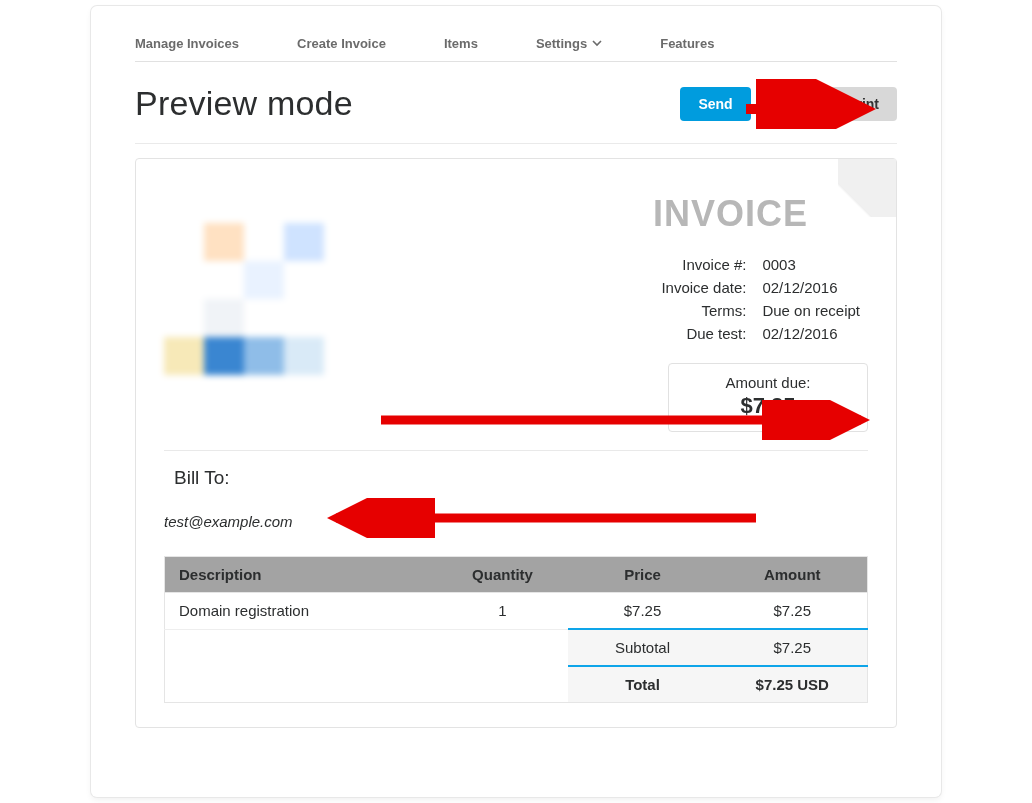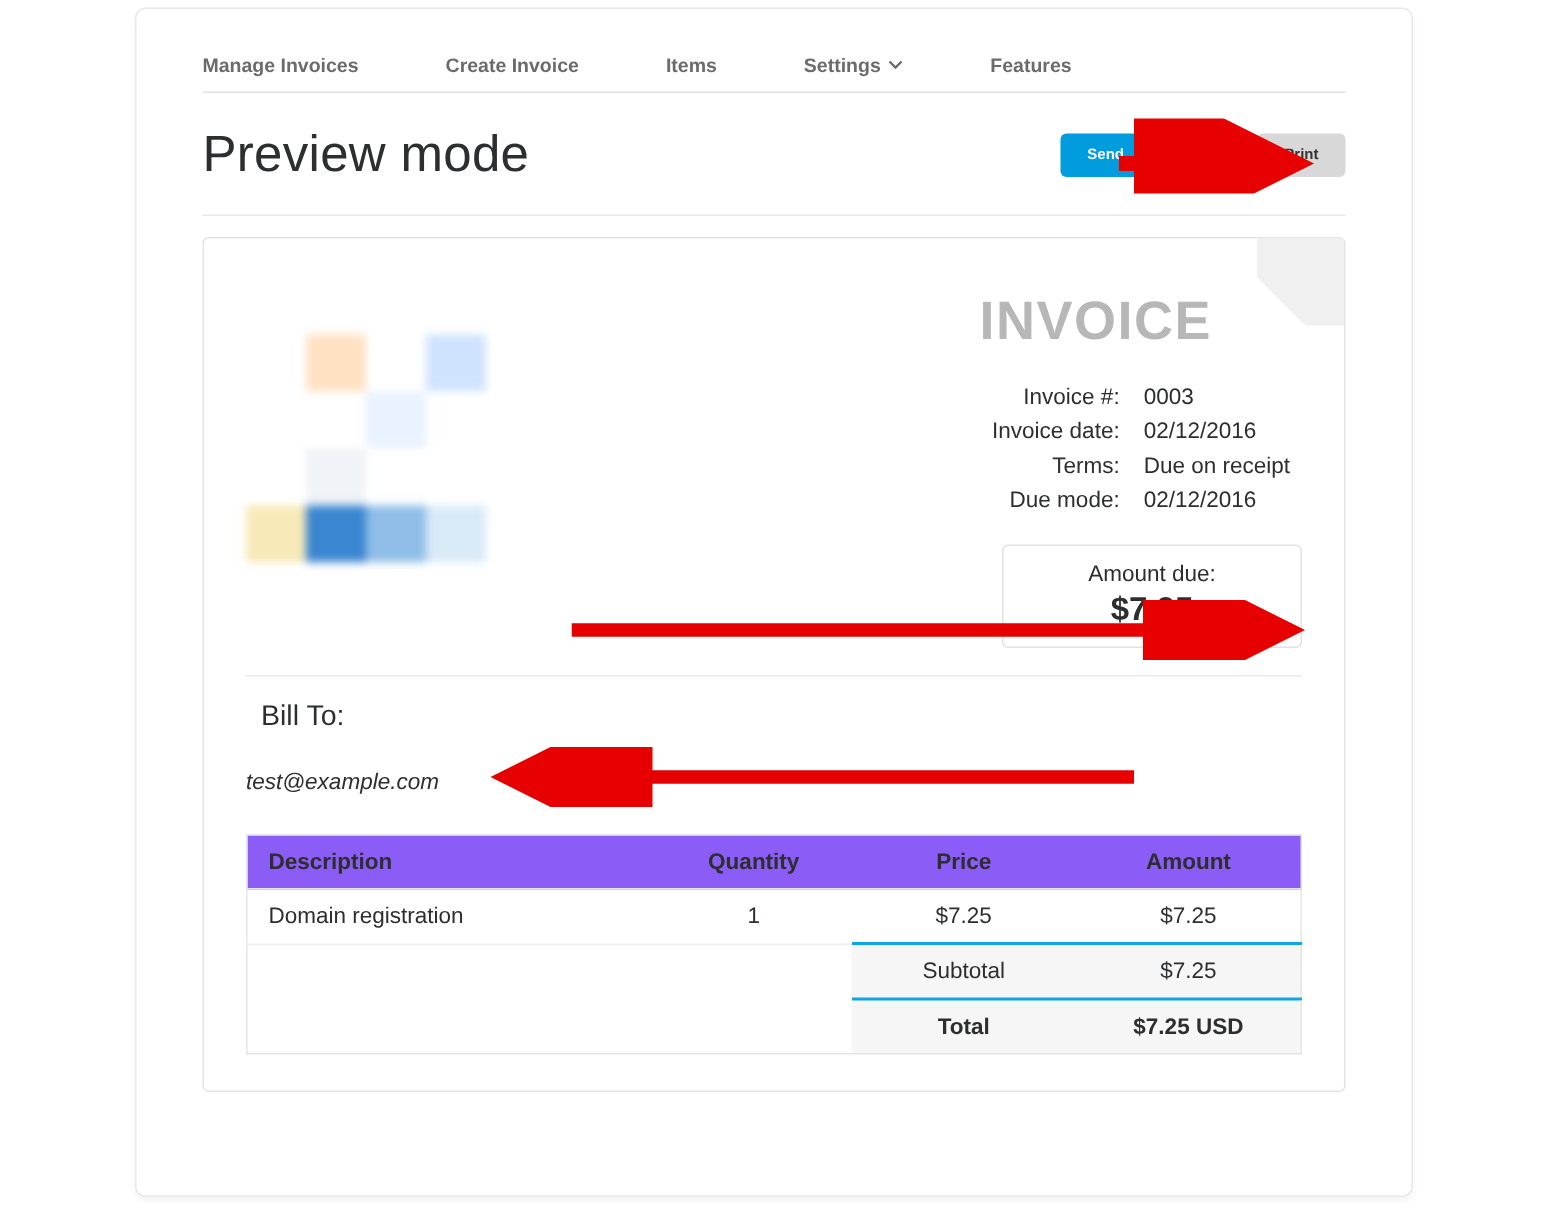--- a/index.html
+++ b/index.html
@@ -56,21 +56,21 @@
     padding: 22px 0 20px 0;
   }
   .title {
     font-size: 34px;
     font-weight: 400;
     margin: 0;
     letter-spacing: .2px;
   }
   .actions { display: flex; gap: 8px; }
   .btn {
-    font-size: 10px;
+    font-size: 14px;
     font-weight: 700;
     padding: 9px 18px;
     border: none;
     border-radius: 4px;
     cursor: pointer;
   }
   .btn-primary { background: #009cde; color: #fff; }
   .btn-secondary { background: #d8d8d8; color: #333; }
 
   
@@ -170,21 +170,21 @@
   .grid {
     border: 1px solid #e5e5e5;
     border-collapse: collapse;
     width: 100%;
     font-size: 15px;
   }
   .grid th, .grid td {
     padding: 9px 14px;
   }
   .grid thead th {
-    background: #8b5cf6;
+    background: #a3a3a3;
     border-bottom: 1px solid #e5e5e5;
     font-weight: 700;
     text-align: left;
   }
   .grid thead th.r, .grid td.r { text-align: center; }
   .grid tbody tr.item td { border-bottom: 1px solid #eee; }
   .grid tfoot td { background: #f6f6f6; border-top: 2px solid #0ea5e9; }
   .grid tfoot .strong { font-weight: 700; }
 
   
@@ -271,21 +271,21 @@
                 </tr>
             <tr>
                   <td>Invoice date:</td>
                   <td>02/12/2016</td>
                 </tr>
             <tr>
                   <td>Terms:</td>
                   <td>Due on receipt</td>
                 </tr>
             <tr>
-                  <td>Due mode:</td>
+                  <td>Due test:</td>
                   <td>02/12/2016</td>
                 </tr>
           </tbody>
             </table>
           <div class="amount-box">
             <div class="lbl">Amount due:</div>
             <div class="val">$7.25</div>
           </div>
         </div>
       </div>

